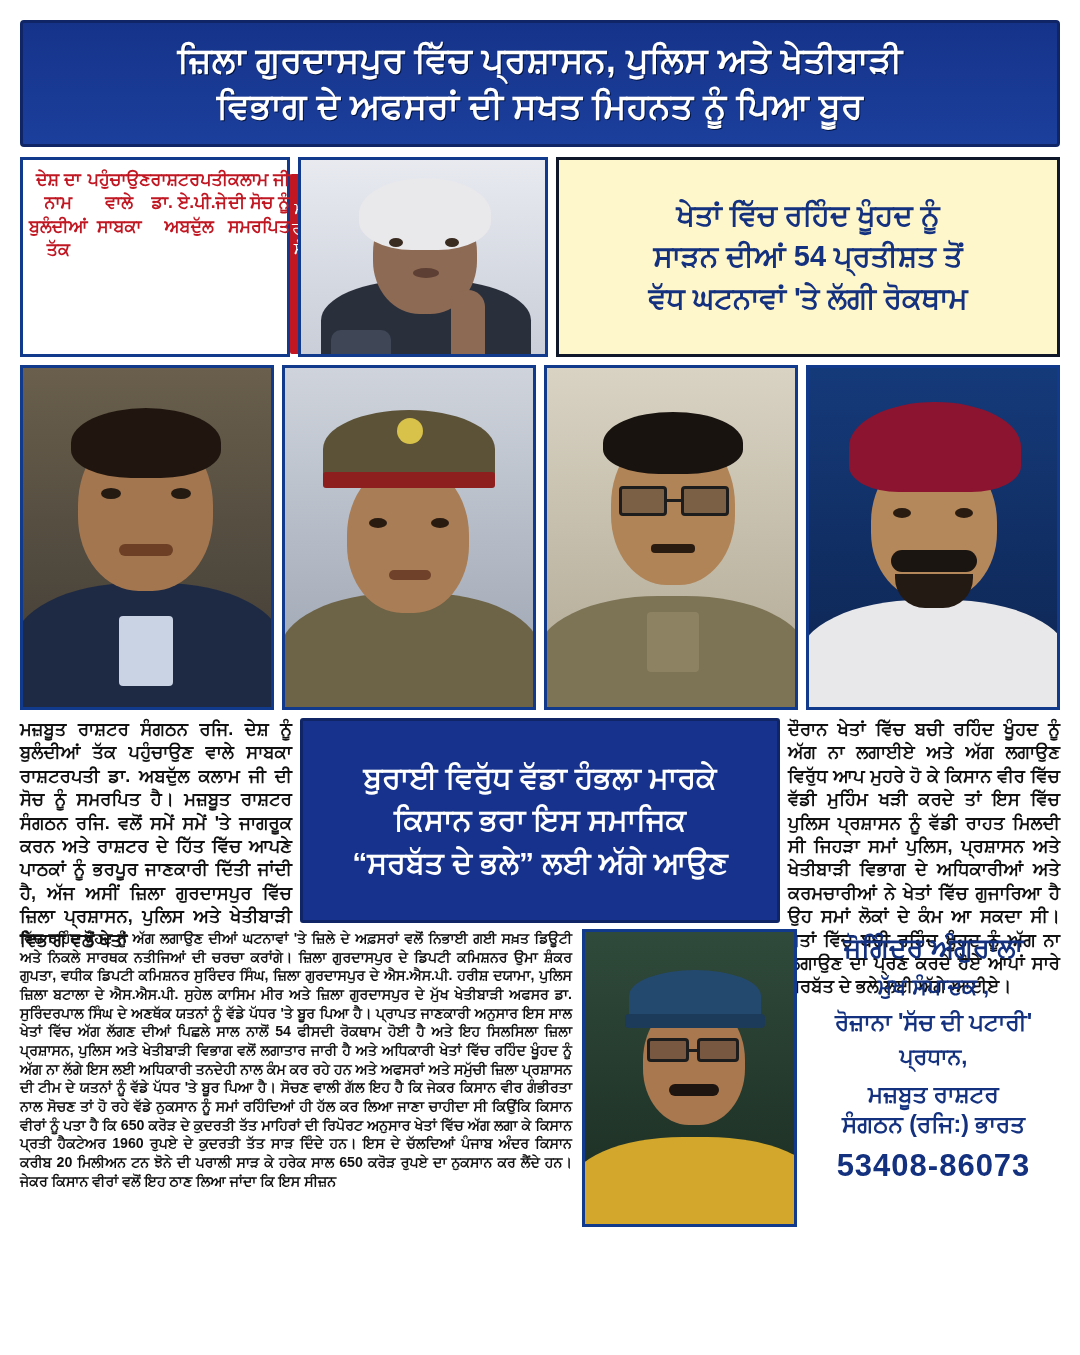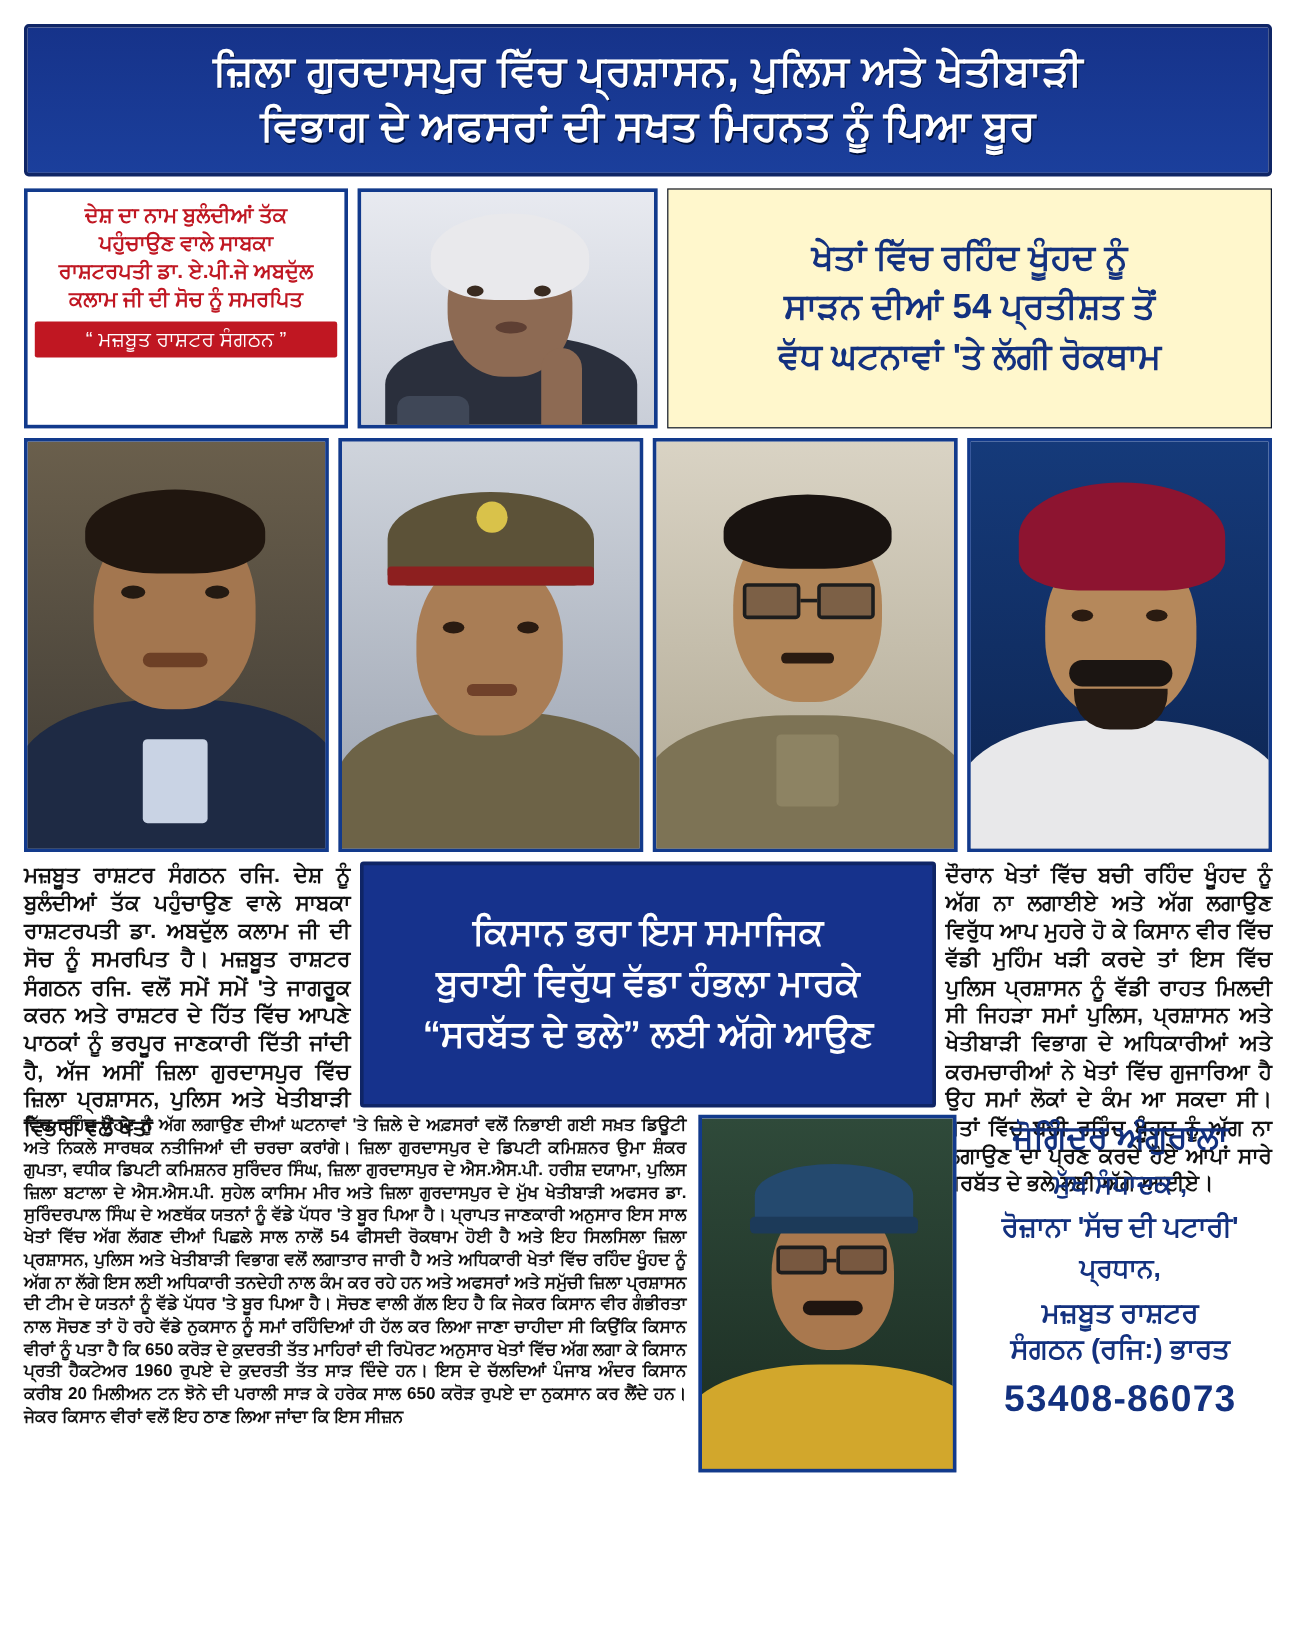--- a/index.html
+++ b/index.html
@@ -41,21 +41,21 @@
     margin:10px 14px 0 14px;
     gap:8px;
     align-items:stretch;
     height:200px;
   }
   .kalam-box {
     width:270px;
     background:#ffffff;
     border:3px solid #123a8c;
     display:flex;
-    flex-direction:column;
+    flex-direction:row;
     justify-content:flex-start;
     padding:8px 6px 0 6px;
     text-align:center;
   }
   .kalam-box .ktext {
     color:#c01722;
     font-weight:bold;
     font-size:17.5px;
     line-height:1.34;
   }
@@ -71,21 +71,21 @@
   .kalam-photo {
     width:250px;
     border:3px solid #123a8c;
     background:#d8dde6;
     position:relative;
     overflow:hidden;
   }
   .yellow-box {
     flex:1;
     background:#fff7cc;
-    border:1px solid #0f172a;
+    border:3px solid #0f172a;
     display:flex;
     align-items:center;
     justify-content:center;
     padding:6px 10px;
   }
   .yellow-box .ytext {
     color:#13317f;
     font-weight:bold;
     font-size:29px;
     line-height:1.42;
@@ -277,22 +277,22 @@
       <div class="ph-shadow" style="left:146px; top:140px; width:18px; height:10px; background:#2a1b11;"></div>
       <div class="ph-shadow" style="left:82px; top:182px; width:86px; height:22px; background:#1b1512; border-radius:11px;"></div>
       <div class="ph-shadow" style="left:86px; top:206px; width:78px; height:34px; background:#241a14; border-radius:0 0 30px 30px;"></div>
     </div>
   </div>
 
   <div class="body-row">
     <div class="col-text">ਮਜ਼ਬੂਤ ਰਾਸ਼ਟਰ ਸੰਗਠਨ ਰਜਿ. ਦੇਸ਼ ਨੂੰ ਬੁਲੰਦੀਆਂ ਤੱਕ ਪਹੁੰਚਾਉਣ ਵਾਲੇ ਸਾਬਕਾ ਰਾਸ਼ਟਰਪਤੀ ਡਾ. ਅਬਦੁੱਲ ਕਲਾਮ ਜੀ ਦੀ ਸੋਚ ਨੂੰ ਸਮਰਪਿਤ ਹੈ। ਮਜ਼ਬੂਤ ਰਾਸ਼ਟਰ ਸੰਗਠਨ ਰਜਿ. ਵਲੋਂ ਸਮੇਂ ਸਮੇਂ 'ਤੇ ਜਾਗਰੂਕ ਕਰਨ ਅਤੇ ਰਾਸ਼ਟਰ ਦੇ ਹਿੱਤ ਵਿੱਚ ਆਪਣੇ ਪਾਠਕਾਂ ਨੂੰ ਭਰਪੂਰ ਜਾਣਕਾਰੀ ਦਿੱਤੀ ਜਾਂਦੀ ਹੈ, ਅੱਜ ਅਸੀਂ ਜ਼ਿਲਾ ਗੁਰਦਾਸਪੁਰ ਵਿੱਚ ਜ਼ਿਲਾ ਪ੍ਰਸ਼ਾਸਨ, ਪੁਲਿਸ ਅਤੇ ਖੇਤੀਬਾੜੀ ਵਿਭਾਗ ਵਲੋਂ ਖੇਤਾਂ</div>
     <div class="center-blue">
       <div>
+        <div class="ctext">ਬੁਰਾਈ ਵਿਰੁੱਧ ਵੱਡਾ ਹੰਭਲਾ ਮਾਰਕੇ</div>
         <div class="ctext">ਕਿਸਾਨ ਭਰਾ ਇਸ ਸਮਾਜਿਕ</div>
-        <div class="ctext">ਬੁਰਾਈ ਵਿਰੁੱਧ ਵੱਡਾ ਹੰਭਲਾ ਮਾਰਕੇ</div>
         <div class="ctext">“ਸਰਬੱਤ ਦੇ ਭਲੇ” ਲਈ ਅੱਗੇ ਆਉਣ</div>
       </div>
     </div>
     <div class="col-text">ਦੌਰਾਨ ਖੇਤਾਂ ਵਿੱਚ ਬਚੀ ਰਹਿੰਦ ਖੂੰਹਦ ਨੂੰ ਅੱਗ ਨਾ ਲਗਾਈਏ ਅਤੇ ਅੱਗ ਲਗਾਉਣ ਵਿਰੁੱਧ ਆਪ ਮੁਹਰੇ ਹੋ ਕੇ ਕਿਸਾਨ ਵੀਰ ਵਿੱਚ ਵੱਡੀ ਮੁਹਿੰਮ ਖੜੀ ਕਰਦੇ ਤਾਂ ਇਸ ਵਿੱਚ ਪੁਲਿਸ ਪ੍ਰਸ਼ਾਸਨ ਨੂੰ ਵੱਡੀ ਰਾਹਤ ਮਿਲਦੀ ਸੀ ਜਿਹੜਾ ਸਮਾਂ ਪੁਲਿਸ, ਪ੍ਰਸ਼ਾਸਨ ਅਤੇ ਖੇਤੀਬਾੜੀ ਵਿਭਾਗ ਦੇ ਅਧਿਕਾਰੀਆਂ ਅਤੇ ਕਰਮਚਾਰੀਆਂ ਨੇ ਖੇਤਾਂ ਵਿੱਚ ਗੁਜਾਰਿਆ ਹੈ ਉਹ ਸਮਾਂ ਲੋਕਾਂ ਦੇ ਕੰਮ ਆ ਸਕਦਾ ਸੀ। ਖੇਤਾਂ ਵਿੱਚ ਬਚੀ ਰਹਿੰਦ ਖੂੰਹਦ ਨੂੰ ਅੱਗ ਨਾ ਲਗਾਉਣ ਦਾ ਪ੍ਰਣ ਕਰਦੇ ਹੋਏ ਆਪਾਂ ਸਾਰੇ ਸਰਬੱਤ ਦੇ ਭਲੇ ਲਈ ਅੱਗੇ ਆਈਏ।</div>
   </div>
 
   <div class="lower-row">
     <div class="lower-left">ਵਿੱਚ ਰਹਿੰਦ ਖੂੰਹਦ ਨੂੰ ਅੱਗ ਲਗਾਉਣ ਦੀਆਂ ਘਟਨਾਵਾਂ 'ਤੇ ਜ਼ਿਲੇ ਦੇ ਅਫ਼ਸਰਾਂ ਵਲੋਂ ਨਿਭਾਈ ਗਈ ਸਖ਼ਤ ਡਿਊਟੀ ਅਤੇ ਨਿਕਲੇ ਸਾਰਥਕ ਨਤੀਜਿਆਂ ਦੀ ਚਰਚਾ ਕਰਾਂਗੇ। ਜ਼ਿਲਾ ਗੁਰਦਾਸਪੁਰ ਦੇ ਡਿਪਟੀ ਕਮਿਸ਼ਨਰ ਉਮਾ ਸ਼ੰਕਰ ਗੁਪਤਾ, ਵਧੀਕ ਡਿਪਟੀ ਕਮਿਸ਼ਨਰ ਸੁਰਿੰਦਰ ਸਿੰਘ, ਜ਼ਿਲਾ ਗੁਰਦਾਸਪੁਰ ਦੇ ਐਸ.ਐਸ.ਪੀ. ਹਰੀਸ਼ ਦਯਾਮਾ, ਪੁਲਿਸ ਜ਼ਿਲਾ ਬਟਾਲਾ ਦੇ ਐਸ.ਐਸ.ਪੀ. ਸੁਹੇਲ ਕਾਸਿਮ ਮੀਰ ਅਤੇ ਜ਼ਿਲਾ ਗੁਰਦਾਸਪੁਰ ਦੇ ਮੁੱਖ ਖੇਤੀਬਾੜੀ ਅਫਸਰ ਡਾ. ਸੁਰਿੰਦਰਪਾਲ ਸਿੰਘ ਦੇ ਅਣਥੱਕ ਯਤਨਾਂ ਨੂੰ ਵੱਡੇ ਪੱਧਰ 'ਤੇ ਬੂਰ ਪਿਆ ਹੈ। ਪ੍ਰਾਪਤ ਜਾਣਕਾਰੀ ਅਨੁਸਾਰ ਇਸ ਸਾਲ ਖੇਤਾਂ ਵਿੱਚ ਅੱਗ ਲੱਗਣ ਦੀਆਂ ਪਿਛਲੇ ਸਾਲ ਨਾਲੋਂ 54 ਫੀਸਦੀ ਰੋਕਥਾਮ ਹੋਈ ਹੈ ਅਤੇ ਇਹ ਸਿਲਸਿਲਾ ਜ਼ਿਲਾ ਪ੍ਰਸ਼ਾਸਨ, ਪੁਲਿਸ ਅਤੇ ਖੇਤੀਬਾੜੀ ਵਿਭਾਗ ਵਲੋਂ ਲਗਾਤਾਰ ਜਾਰੀ ਹੈ ਅਤੇ ਅਧਿਕਾਰੀ ਖੇਤਾਂ ਵਿੱਚ ਰਹਿੰਦ ਖੂੰਹਦ ਨੂੰ ਅੱਗ ਨਾ ਲੱਗੇ ਇਸ ਲਈ ਅਧਿਕਾਰੀ ਤਨਦੇਹੀ ਨਾਲ ਕੰਮ ਕਰ ਰਹੇ ਹਨ ਅਤੇ ਅਫਸਰਾਂ ਅਤੇ ਸਮੁੱਚੀ ਜ਼ਿਲਾ ਪ੍ਰਸ਼ਾਸਨ ਦੀ ਟੀਮ ਦੇ ਯਤਨਾਂ ਨੂੰ ਵੱਡੇ ਪੱਧਰ 'ਤੇ ਬੂਰ ਪਿਆ ਹੈ। ਸੋਚਣ ਵਾਲੀ ਗੱਲ ਇਹ ਹੈ ਕਿ ਜੇਕਰ ਕਿਸਾਨ ਵੀਰ ਗੰਭੀਰਤਾ ਨਾਲ ਸੋਚਣ ਤਾਂ ਹੋ ਰਹੇ ਵੱਡੇ ਨੁਕਸਾਨ ਨੂੰ ਸਮਾਂ ਰਹਿੰਦਿਆਂ ਹੀ ਹੱਲ ਕਰ ਲਿਆ ਜਾਣਾ ਚਾਹੀਦਾ ਸੀ ਕਿਉਂਕਿ ਕਿਸਾਨ ਵੀਰਾਂ ਨੂੰ ਪਤਾ ਹੈ ਕਿ 650 ਕਰੋੜ ਦੇ ਕੁਦਰਤੀ ਤੱਤ ਮਾਹਿਰਾਂ ਦੀ ਰਿਪੋਰਟ ਅਨੁਸਾਰ ਖੇਤਾਂ ਵਿੱਚ ਅੱਗ ਲਗਾ ਕੇ ਕਿਸਾਨ ਪ੍ਰਤੀ ਹੈਕਟੇਅਰ 1960 ਰੁਪਏ ਦੇ ਕੁਦਰਤੀ ਤੱਤ ਸਾੜ ਦਿੰਦੇ ਹਨ। ਇਸ ਦੇ ਚੱਲਦਿਆਂ ਪੰਜਾਬ ਅੰਦਰ ਕਿਸਾਨ ਕਰੀਬ 20 ਮਿਲੀਅਨ ਟਨ ਝੋਨੇ ਦੀ ਪਰਾਲੀ ਸਾੜ ਕੇ ਹਰੇਕ ਸਾਲ 650 ਕਰੋੜ ਰੁਪਏ ਦਾ ਨੁਕਸਾਨ ਕਰ ਲੈਂਦੇ ਹਨ। ਜੇਕਰ ਕਿਸਾਨ ਵੀਰਾਂ ਵਲੋਂ ਇਹ ਠਾਣ ਲਿਆ ਜਾਂਦਾ ਕਿ ਇਸ ਸੀਜ਼ਨ</div>
 
     <div class="editor-photo">

